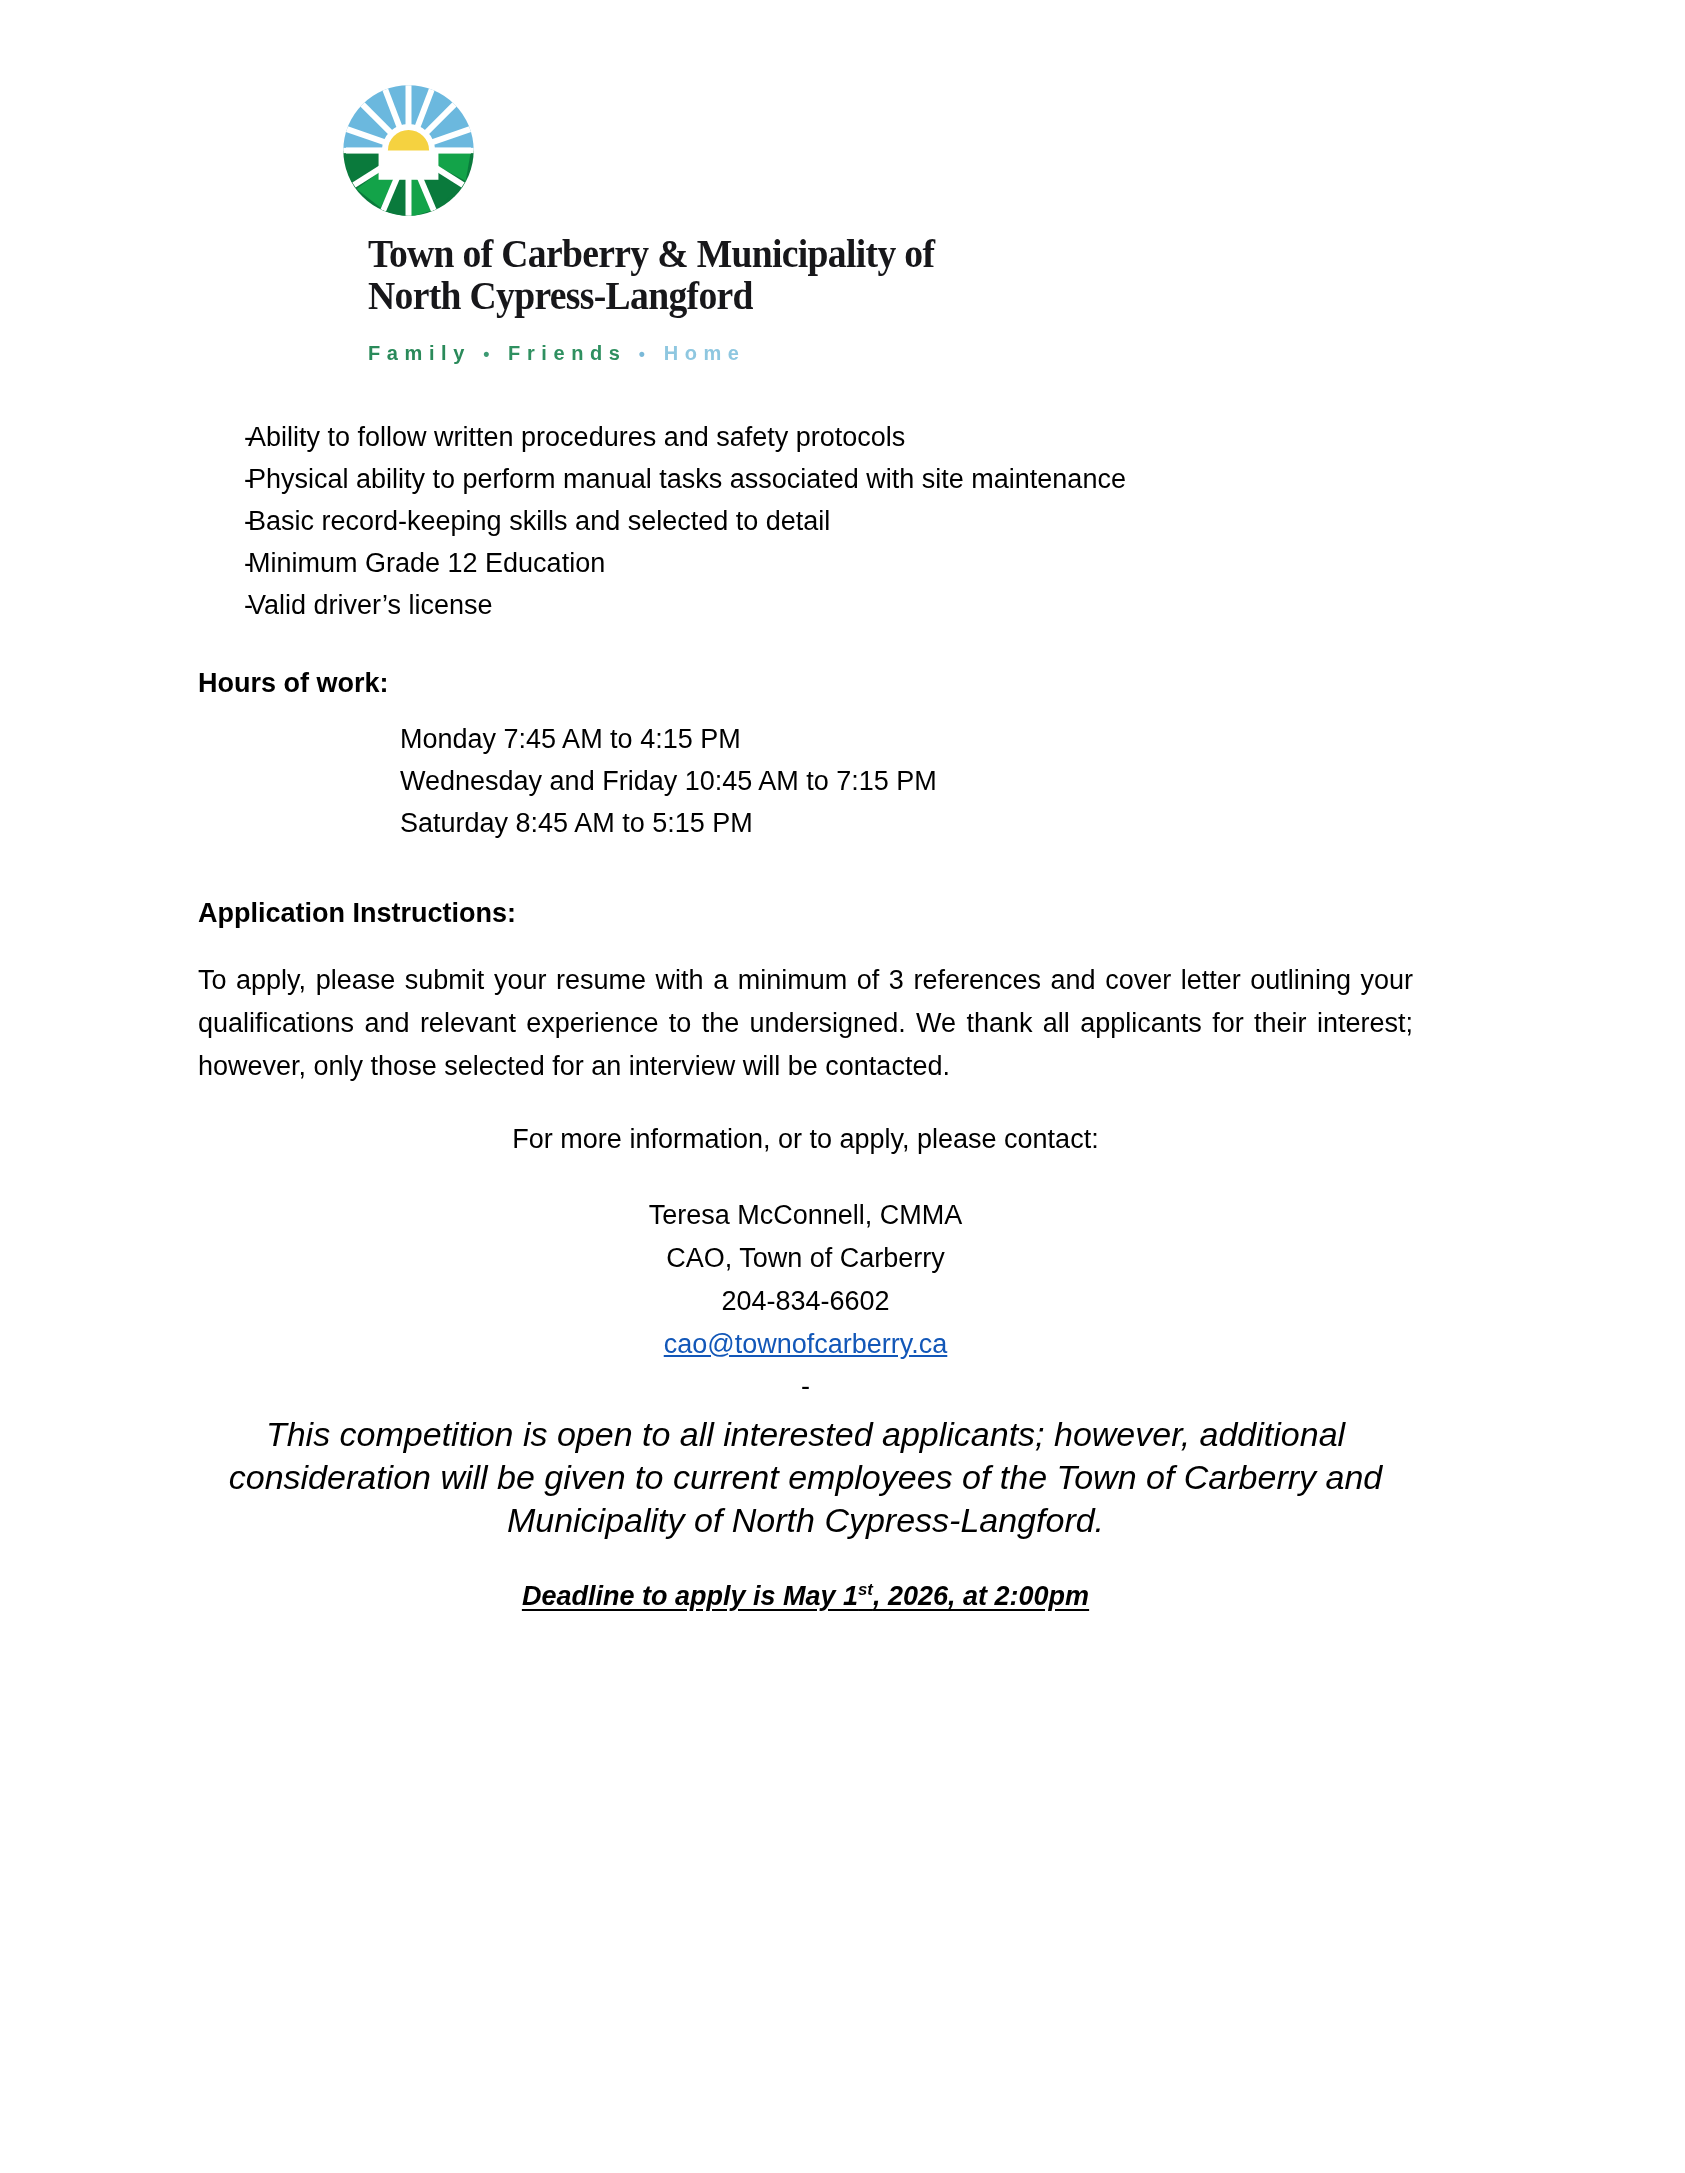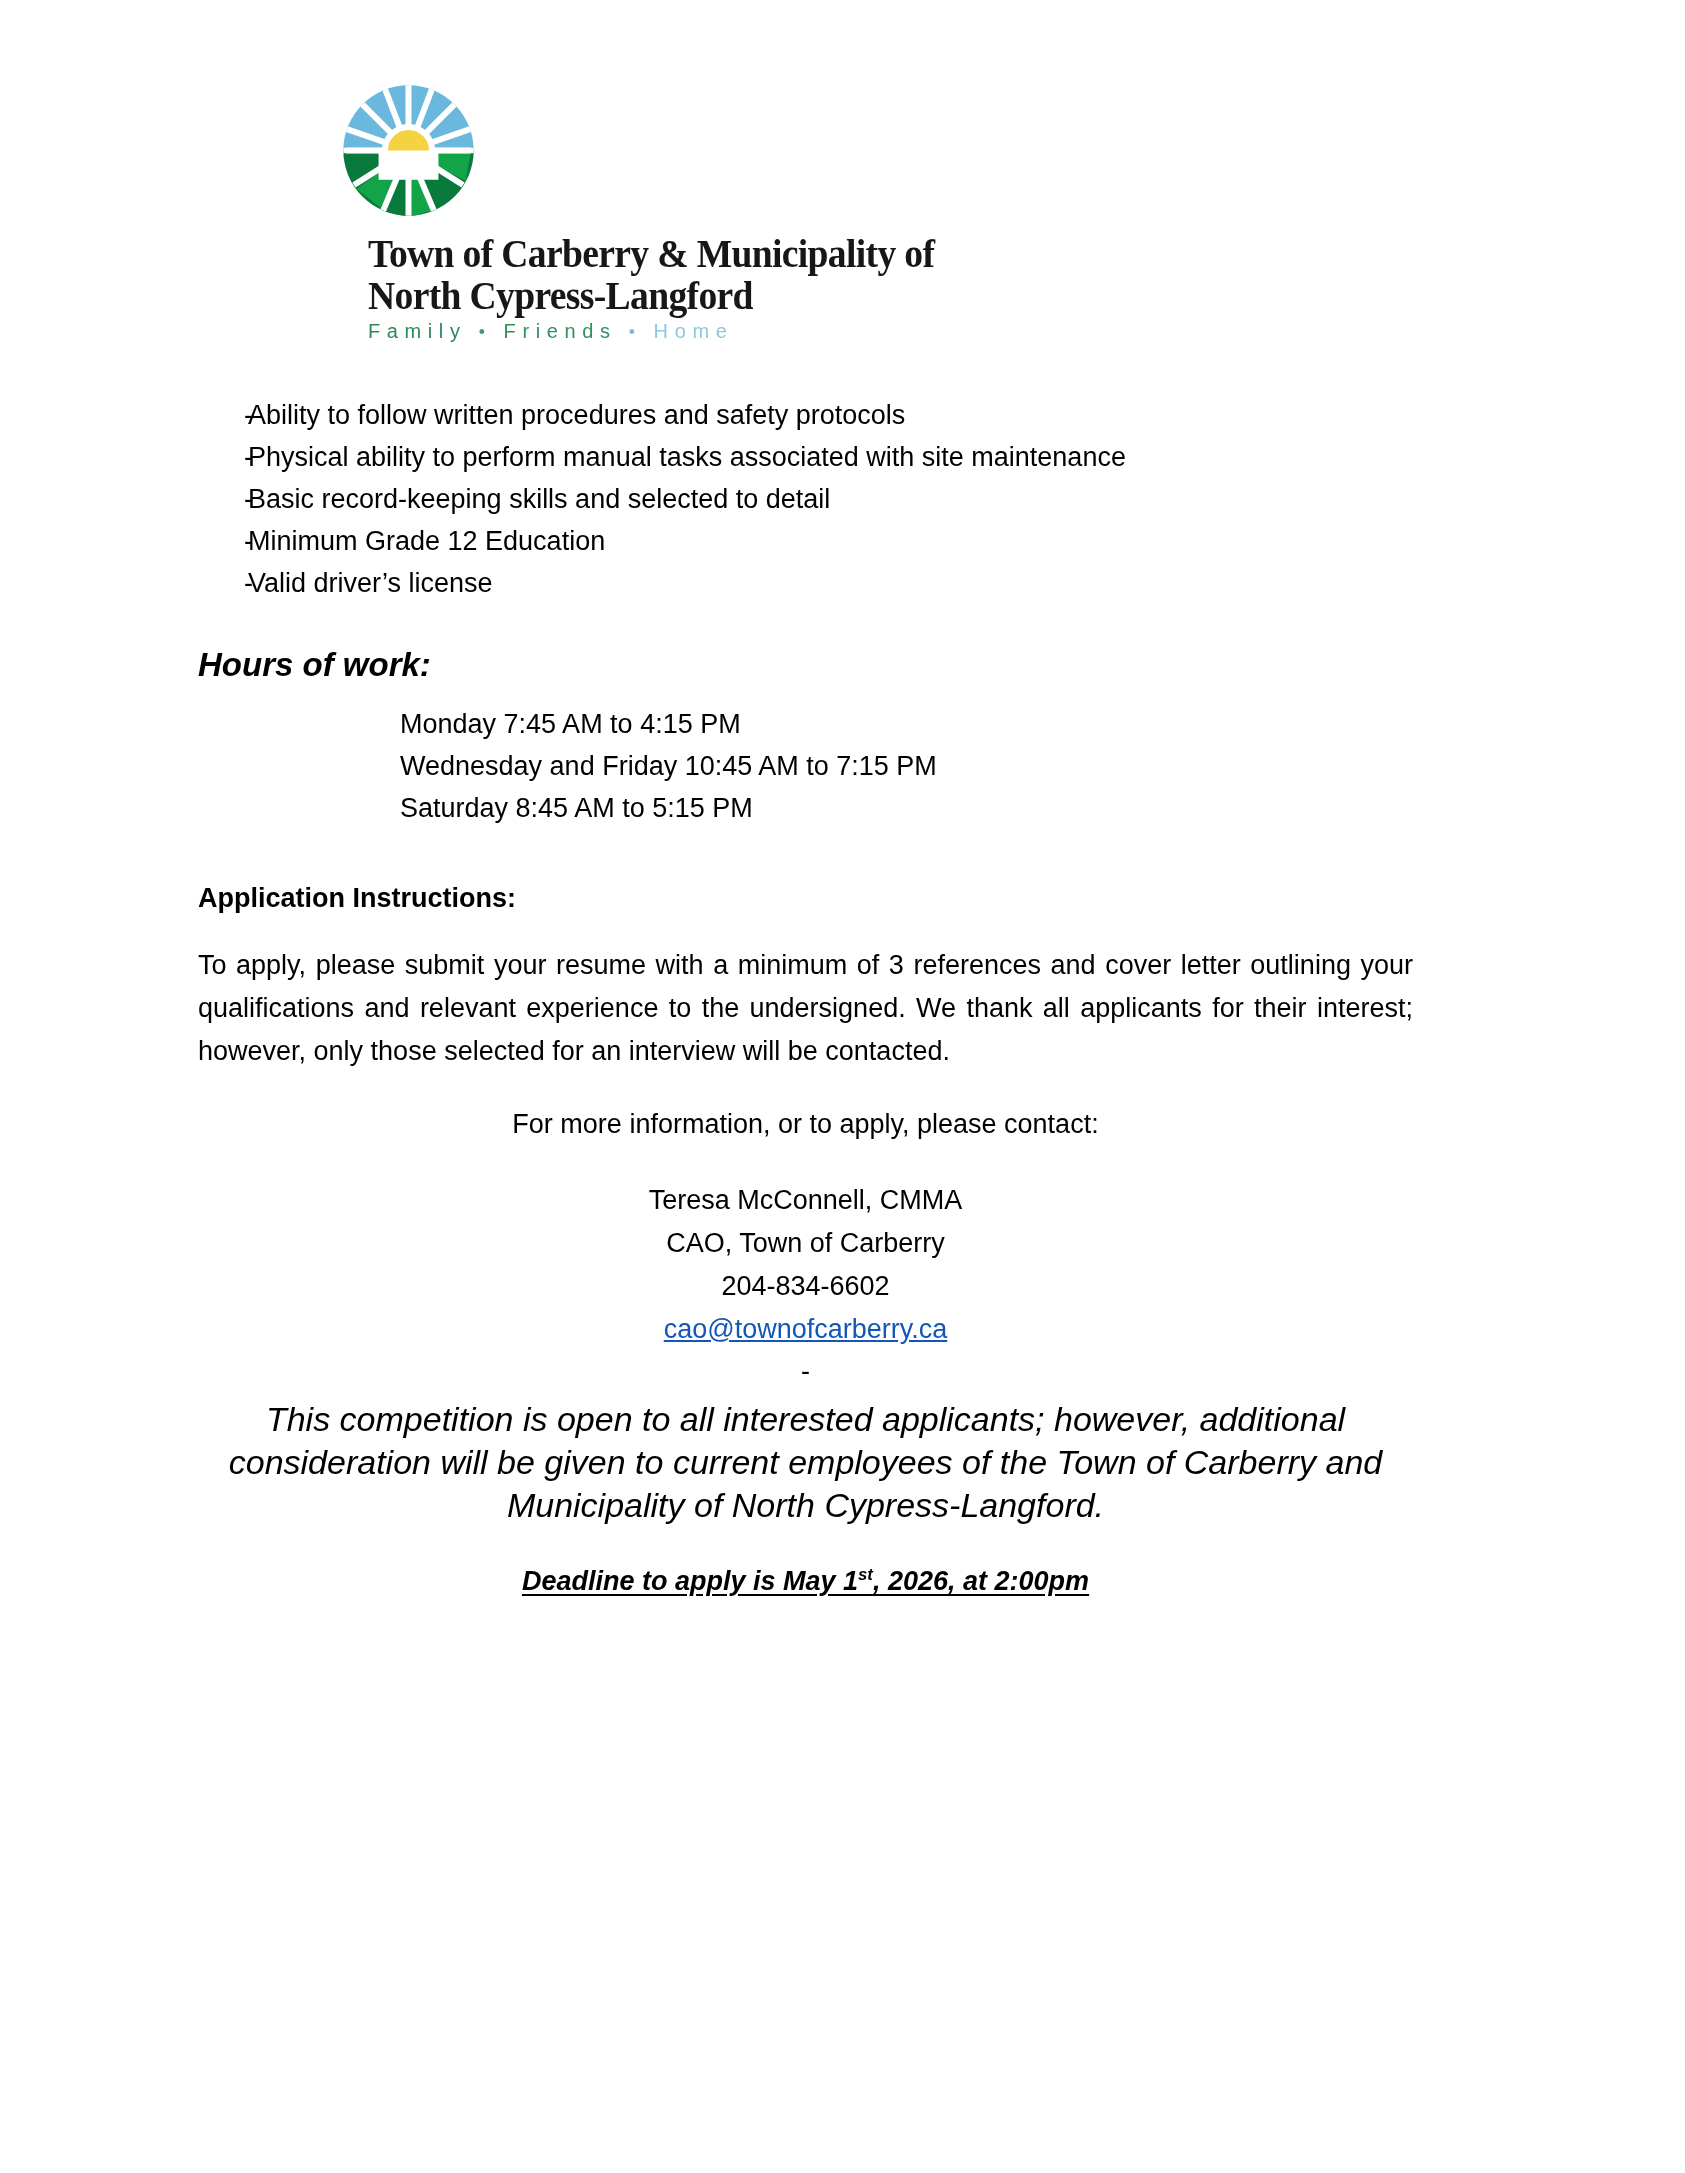--- a/index.html
+++ b/index.html
@@ -40,23 +40,23 @@
     font-weight: bold;
     font-size: 40px;
     line-height: 1.06;
     letter-spacing: -0.7px;
     color: #17171a;
     white-space: nowrap;
     transform: scaleX(0.94);
     transform-origin: left center;
   }
   .tagline {
-    margin-top: 2px;
+    margin-top: 24px;
     font-size: 20px;
-    font-weight: normal;
+    font-weight: bold;
     letter-spacing: 6.6px;
     white-space: nowrap;
   }
   .tag-dot { font-size: 17.6px; }
 
   
   .content {
     padding: 0 272px 0 198px;
   }
 
@@ -72,24 +72,23 @@
     padding-left: 50px;
   }
   ul.req-list li .dash {
     position: absolute;
     left: 46px;
     top: 0;
   }
   ul.req-list li .txt { display: inline-block; }
 
   .section-head {
-    font-size: 33px;
+    font-size: 27px;
     font-weight: bold;
     margin-top: 42px;
-    font-style: italic;
   }
 
   .hours {
     margin-top: 19px;
     padding-left: 202px;
   }
   .hours div {
     font-size: 27px;
     line-height: 42px;
   }

